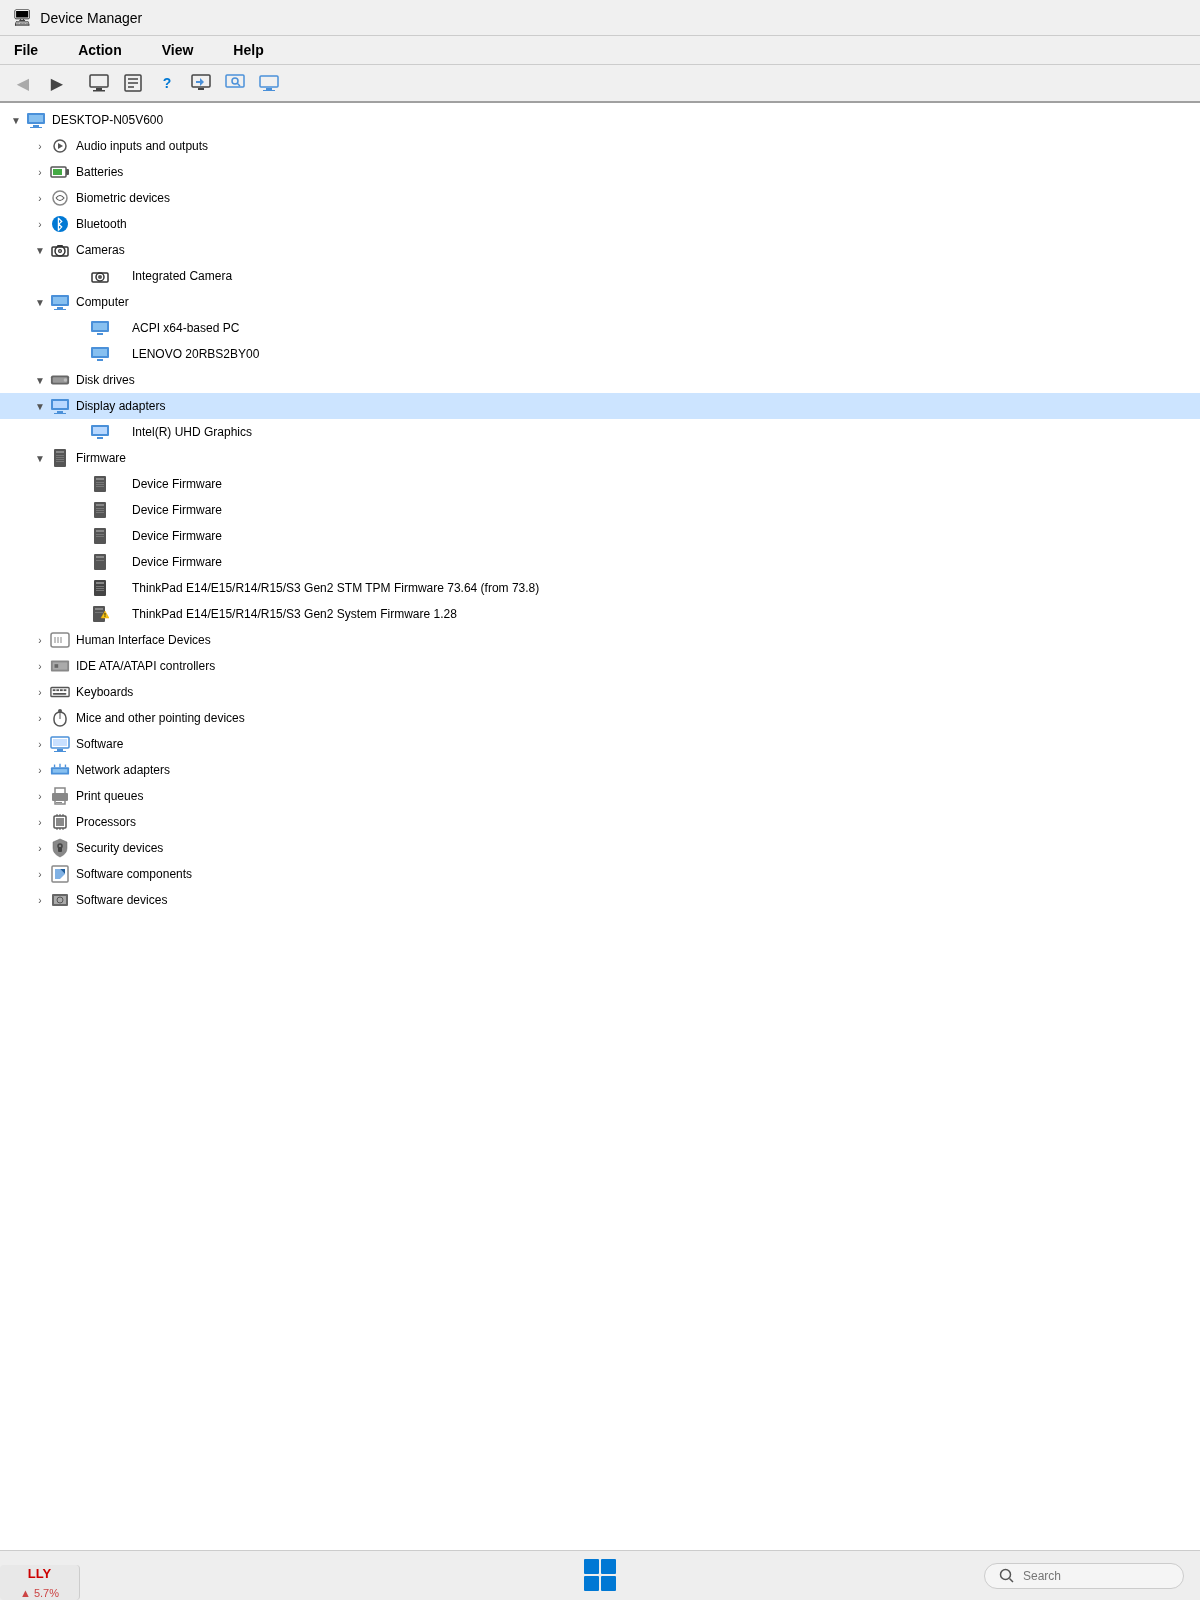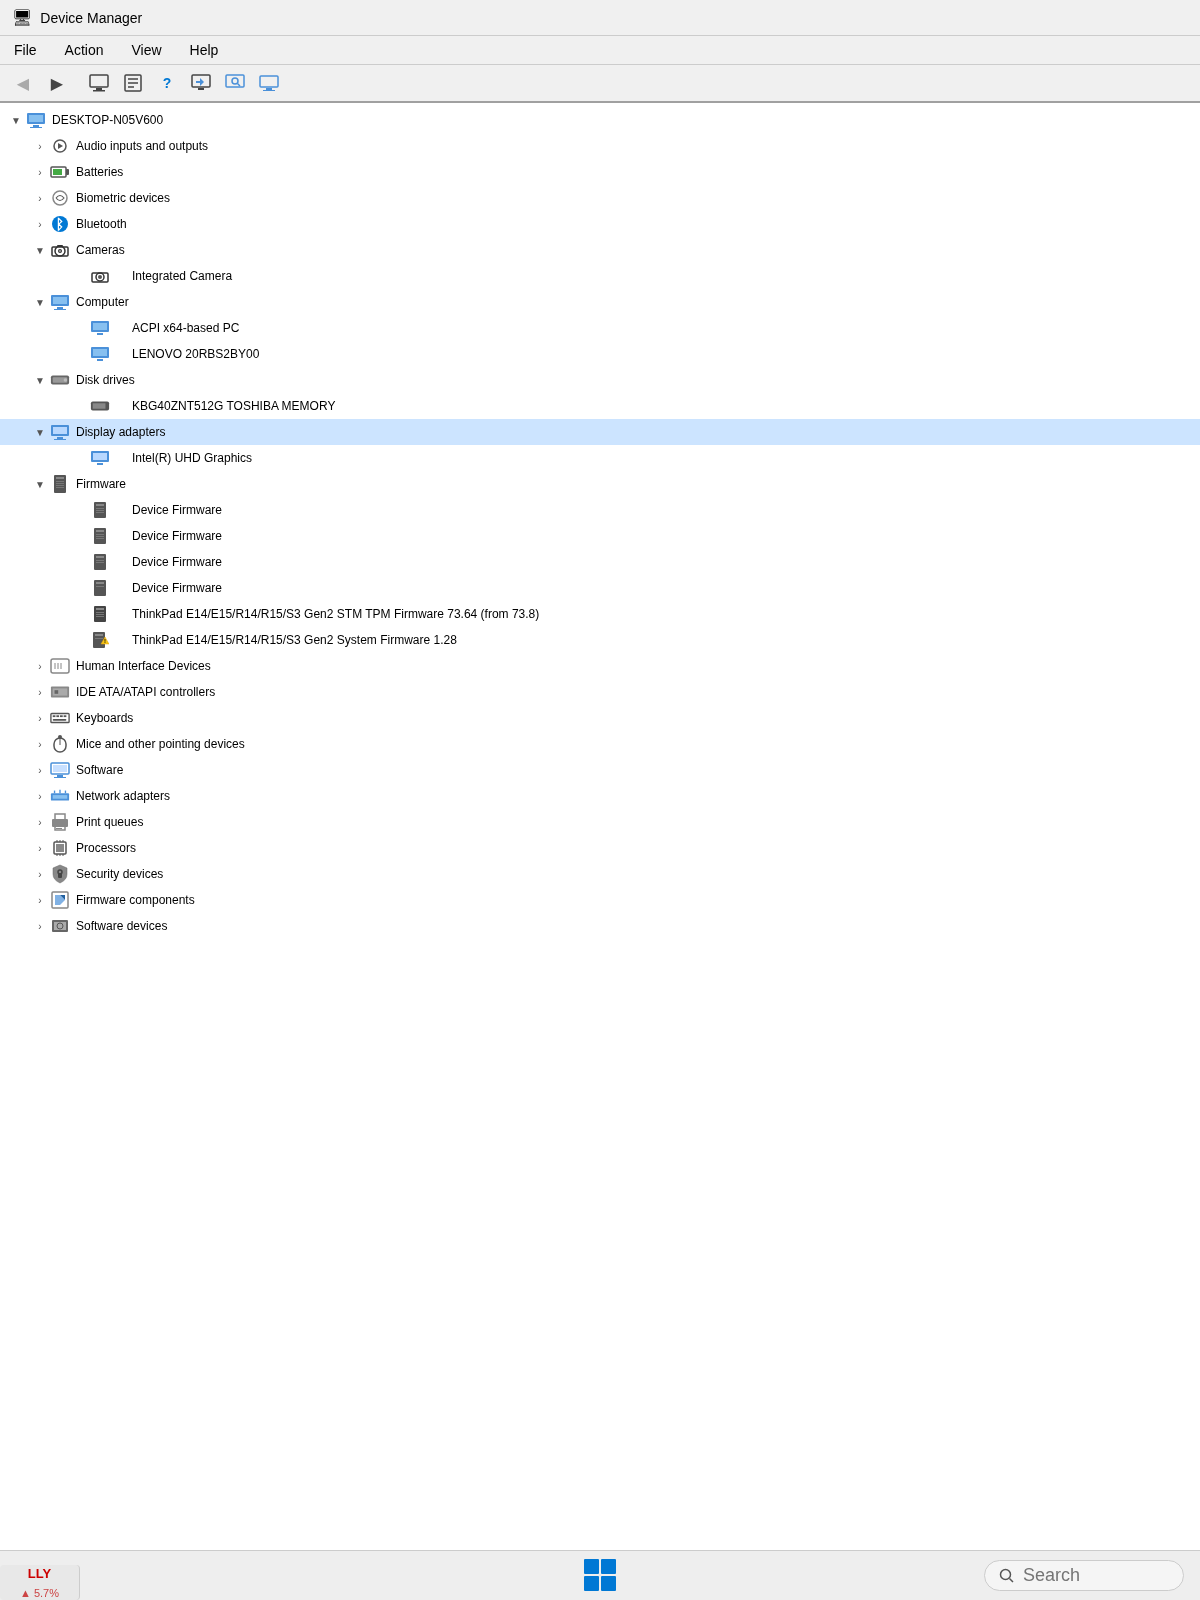--- a/index.html
+++ b/index.html
@@ -27,22 +27,23 @@
       font-size: 14px;
       font-weight: normal;
       color: #000;
     }
 
     
     .menu-bar {
       background: #f0f0f0;
       padding: 4px 8px;
       display: flex;
-      gap: 16px;
+      gap: 28px;
       border-bottom: 1px solid #ccc;
+      font-weight: bold;
     }
     .menu-item {
       font-size: 14px;
       color: #000;
       cursor: pointer;
       padding: 2px 6px;
     }
 
     
     .toolbar {
@@ -358,30 +359,20 @@
     <span class="item-icon">
       <svg width="22" height="14" viewBox="0 0 22 14">
           <rect x="1" y="2" width="20" height="10" rx="2" fill="#666"></rect>
           <rect x="3" y="4" width="16" height="6" rx="1" fill="#999"></rect>
           <circle cx="17" cy="7" r="2" fill="#bbb"></circle>
         </svg>
     </span>
     <span class="item-label">Disk drives</span>
   </div>
 
-  <div class="tree-item indent-2">
-    <span class="expand-btn"></span>
-    <span class="item-icon">
-      <svg width="22" height="12" viewBox="0 0 22 12">
-          <rect x="1" y="1" width="20" height="10" rx="2" fill="#555"></rect>
-          <rect x="3" y="3" width="14" height="6" fill="#888"></rect>
-        </svg>
-    </span>
-    <span class="item-label">KBG40ZNT512G TOSHIBA MEMORY</span>
-  </div>
 
   <div class="tree-item indent-1 highlighted" style="background:#cce4ff;">
     <span class="expand-btn">▼</span>
     <span class="item-icon">
       <svg width="20" height="18" viewBox="0 0 20 18">
           <rect x="1" y="2" width="18" height="11" rx="1" fill="#4a90d9"></rect>
           <rect x="3" y="4" width="14" height="7" fill="#b8d8ff"></rect>
           <rect x="7" y="14" width="6" height="2" fill="#4a90d9"></rect>
           <rect x="4" y="16" width="12" height="1" fill="#4a90d9"></rect>
         </svg>
@@ -622,21 +613,21 @@
 
   <div class="tree-item indent-1">
     <span class="expand-btn">›</span>
     <span class="item-icon">
       <svg width="18" height="18" viewBox="0 0 18 18">
           <rect x="1" y="1" width="16" height="16" rx="1" fill="none" stroke="#888" stroke-width="1.5"></rect>
           <polygon points="4,4 9,4 14,9 9,14 4,14" fill="#4a90d9" opacity="0.7"></polygon>
           <polygon points="9,4 14,4 14,9" fill="#2060a0"></polygon>
         </svg>
     </span>
-    <span class="item-label">Firmware components</span>
+    <span class="item-label">Software components</span>
   </div>
 
   <div class="tree-item indent-1">
     <span class="expand-btn">›</span>
     <span class="item-icon">
       <svg width="18" height="18" viewBox="0 0 18 18">
           <rect x="1" y="3" width="16" height="12" rx="1" fill="#666"></rect>
           <rect x="3" y="5" width="12" height="8" fill="#aaa"></rect>
           <circle cx="9" cy="9" r="3" fill="none" stroke="#555" stroke-width="1"></circle>
         </svg>
@@ -659,15 +650,15 @@
       <div class="win-logo-square"></div>
       <div class="win-logo-square"></div>
     </div>
   </div>
 
   <div class="search-bar">
     <svg width="16" height="16" viewBox="0 0 16 16">
         <circle cx="6.5" cy="6.5" r="5" fill="none" stroke="#555" stroke-width="1.5"></circle>
         <line x1="10.5" y1="10.5" x2="14" y2="14" stroke="#555" stroke-width="1.5"></line>
       </svg>
-    <input type="text" style="font-size: 18px; color: rgb(51, 51, 51);" placeholder="Search">
+    <input type="text" style="font-size: 12px; color: rgb(51, 51, 51);" placeholder="Search">
   </div>
 </div>
 
 </body></html>

